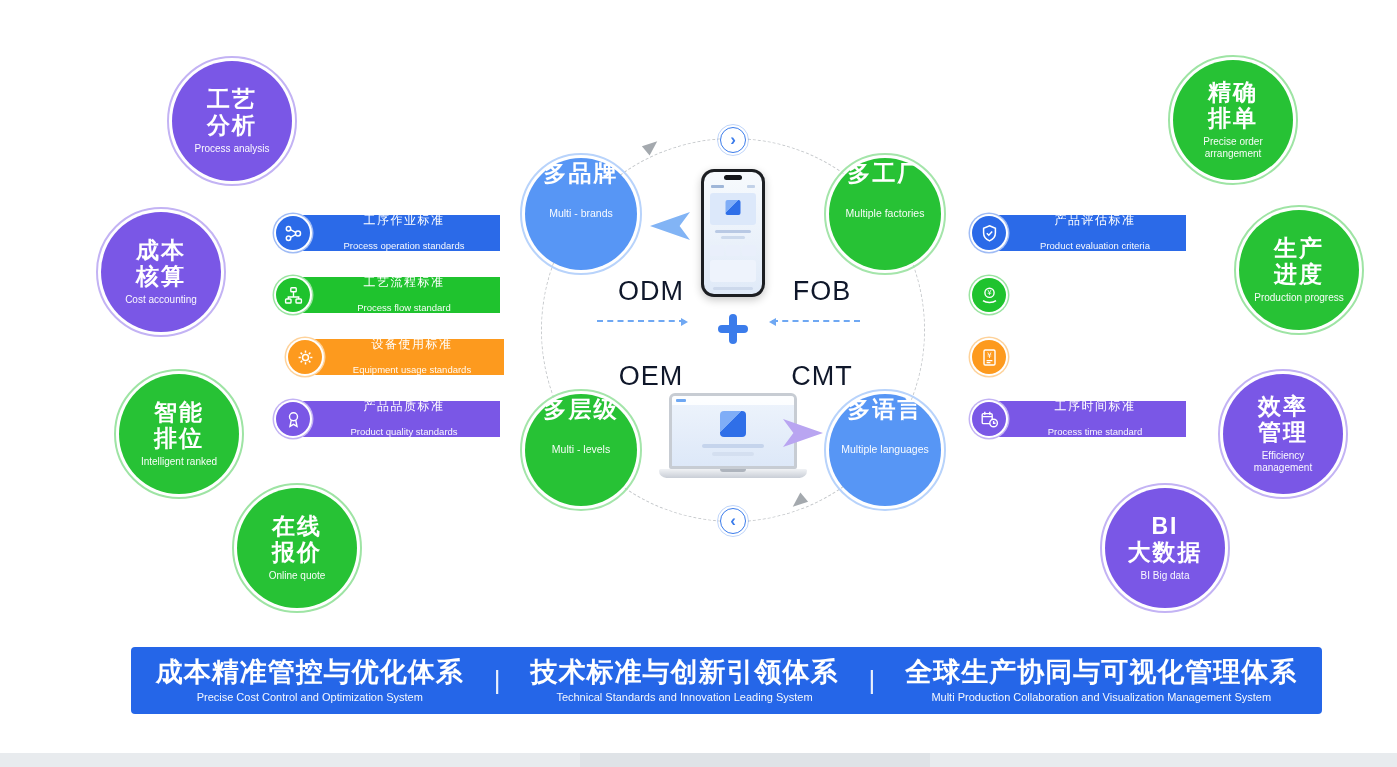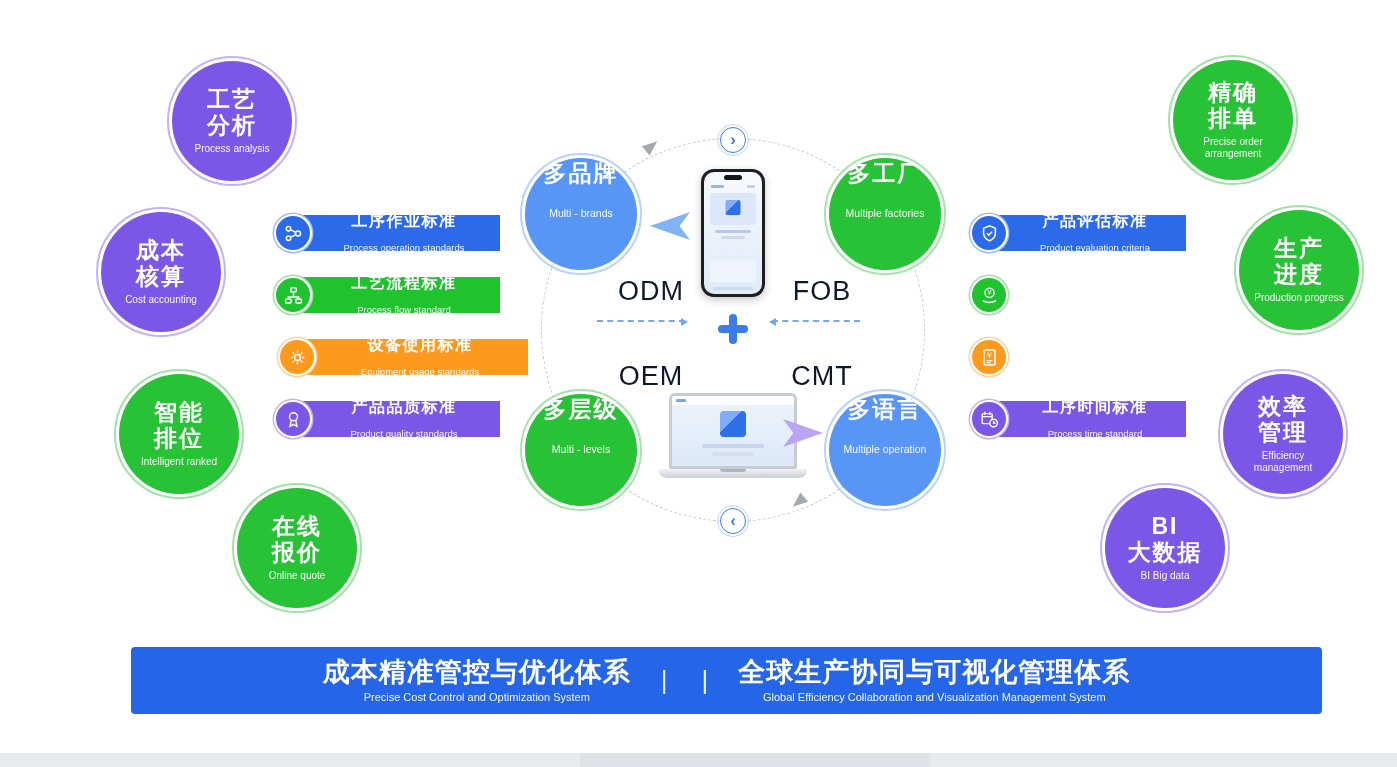--- a/index.html
+++ b/index.html
@@ -15,21 +15,21 @@
     outline-offset:3px; z-index:2; }
   .fc-zh { font-size:23px; font-weight:700; line-height:1.12; letter-spacing:2px; }
   .fc-en { font-size:10px; line-height:1.2; margin-top:4px; padding:0 10px; opacity:.96; }
 
   
   .std-row { position:absolute; height:40px; z-index:2; }
   .std-banner { position:absolute; left:18px; top:2px; right:0; bottom:2px;
     background:var(--c); clip-path:polygon(0 0,100% 0,100% 100%,0 100%,10px 50%);
     display:flex; flex-direction:column; align-items:center; justify-content:center;
     color:#fff; padding-left:14px; }
-  .std-zh { font-size:16px; font-weight:700; line-height:1.1; letter-spacing:1.5px; }
+  .std-zh { font-size:12px; font-weight:400; line-height:1.1; letter-spacing:1.5px; }
   .std-en { font-size:9.5px; line-height:1.15; margin-top:13px; opacity:.96; }
   .std-icon { position:absolute; left:0; top:3px; width:34px; height:34px; border-radius:50%;
     background:var(--c); display:flex; align-items:center; justify-content:center; z-index:3;
     box-shadow:0 0 0 2px #fff, 0 0 0 3.5px var(--c);
     box-shadow:0 0 0 2px #fff, 0 0 0 3.5px color-mix(in srgb, var(--c) 45%, #fff); }
 
   
   .dash-circle { position:absolute; left:541px; top:138px; width:384px; height:384px;
     border:1.6px dashed #c7cacd; border-radius:50%; z-index:1; }
   .hub-node { position:absolute; width:112px; height:112px; border-radius:50%;
@@ -185,21 +185,21 @@
       <svg width="19" height="19" viewBox="0 0 19 19">
           <g fill="none" stroke="#fff" stroke-width="1.4">
             <rect x="6.8" y="1.8" width="5.4" height="4" rx="0.8"></rect>
             <rect x="1.6" y="13" width="5.4" height="4" rx="0.8"></rect>
             <rect x="12" y="13" width="5.4" height="4" rx="0.8"></rect>
             <path d="M9.5 5.8 V9 M4.3 13 v-2 h10.4 v2 M9.5 9 v2"></path>
           </g>
         </svg>
     </div>
   </div>
-  <div class="std-row" style="left: 280px; top: 337px; width: 248px; --c: #FD9A1E;">
+  <div class="std-row" style="left: 288px; top: 337px; width: 216px; --c: #FD9A1E;">
     <div class="std-banner">
       <div class="std-zh">设备使用标准</div>
       <div class="std-en">Equipment usage standards</div>
     </div>
     <div class="std-icon">
       <svg width="19" height="19" viewBox="0 0 19 19">
           <g fill="none" stroke="#fff" stroke-width="1.5">
             <circle cx="9.5" cy="9.5" r="3"></circle>
             <path d="M9.5 2.6 v2.2 M9.5 14.2 v2.2 M2.6 9.5 h2.2 M14.2 9.5 h2.2 M4.6 4.6 l1.6 1.6 M12.8 12.8 l1.6 1.6 M14.4 4.6 l-1.6 1.6 M6.2 12.8 l-1.6 1.6"></path>
           </g>
@@ -289,21 +289,21 @@
   <div class="hub-node" style="left: 829px; top: 158px; --c: #27C235;">
     <div class="hn-zh">多工厂</div>
     <div class="hn-en">Multiple factories</div>
   </div>
   <div class="hub-node" style="left: 525px; top: 394px; --c: #27C235;">
     <div class="hn-zh">多层级</div>
     <div class="hn-en">Multi - levels</div>
   </div>
   <div class="hub-node" style="left: 829px; top: 394px; --c: #5796F5;">
     <div class="hn-zh">多语言</div>
-    <div class="hn-en">Multiple operation</div>
+    <div class="hn-en">Multiple languages</div>
   </div>
 
   <div class="mode" style="left:601px;top:276px">ODM</div>
   <div class="mode" style="left:772px;top:276px">FOB</div>
   <div class="mode" style="left:601px;top:361px">OEM</div>
   <div class="mode" style="left:772px;top:361px">CMT</div>
 
   <div class="plus-icon"></div>
   <div class="dash-arrow to-right" style="left:597px;top:320px;width:88px"></div>
   <div class="dash-arrow to-left" style="left:772px;top:320px;width:88px"></div>
@@ -340,24 +340,28 @@
     </div>
     <div class="lp-base"></div>
   </div>
 
   <div class="footer-banner" style="background: rgb(37, 102, 232);">
     <div class="ft-item">
       <div class="ft-zh">成本精准管控与优化体系</div>
       <div class="ft-en">Precise Cost Control and Optimization System</div>
     </div>
     <div class="ft-div">|</div>
+    <div class="ft-item">
+      <div class="ft-zh">技术标准与创新引领体系</div>
+      <div class="ft-en">Technical Standards and Innovation Leading System</div>
+    </div>
     <div class="ft-div">|</div>
     <div class="ft-item">
       <div class="ft-zh">全球生产协同与可视化管理体系</div>
-      <div class="ft-en">Global Efficiency Collaboration and Visualization Management System</div>
+      <div class="ft-en">Multi Production Collaboration and Visualization Management System</div>
     </div>
   </div>
 
   <div class="bottom-strip">
     <div class="seg" style="left:580px;width:350px;background:#dfe3e7"></div>
   </div>
 
 </div>
 
 </body></html>

